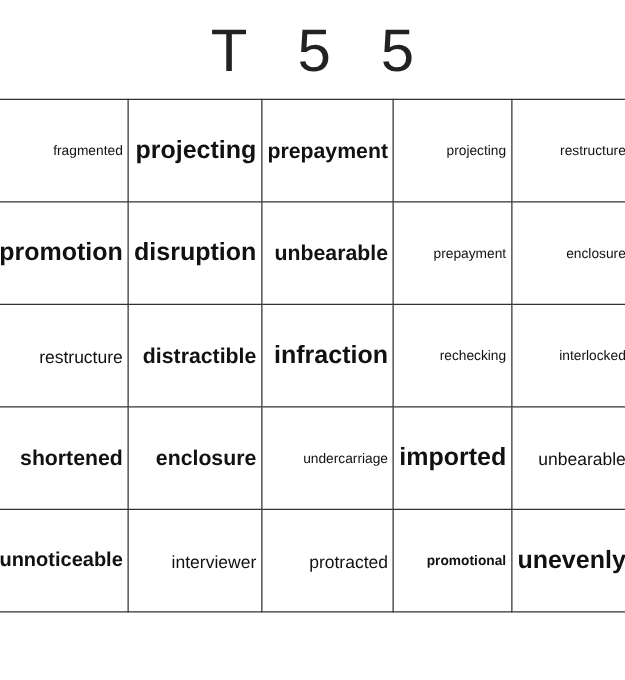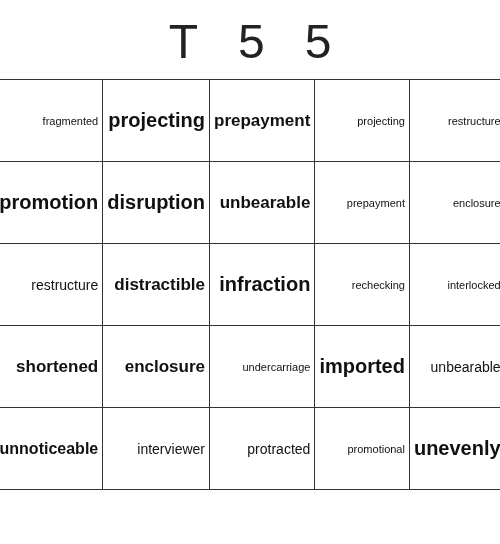--- a/index.html
+++ b/index.html
@@ -87,17 +87,17 @@
         <td style="font-size: 17px; font-weight: bold;">shortened</td>
         <td style="font-size: 17px; font-weight: bold;">enclosure</td>
         <td style="font-size: 11px; font-weight: normal;">undercarriage</td>
         <td style="font-size: 20px; font-weight: bold;">imported</td>
         <td style="font-size: 14px; font-weight: normal;">unbearable</td>
       </tr>
       <tr>
         <td style="font-size: 16px; font-weight: bold;">unnoticeable</td>
         <td style="font-size: 14px; font-weight: normal;">interviewer</td>
         <td style="font-size: 14px; font-weight: normal;">protracted</td>
-        <td style="font-size: 11px; font-weight: normal;">promotional</td>
+        <td style="font-size: 11px; font-weight: bold;">promotional</td>
         <td style="font-size: 20px; font-weight: bold;">unevenly</td>
       </tr>
     </tbody>
 </table>
 
 </body></html>

